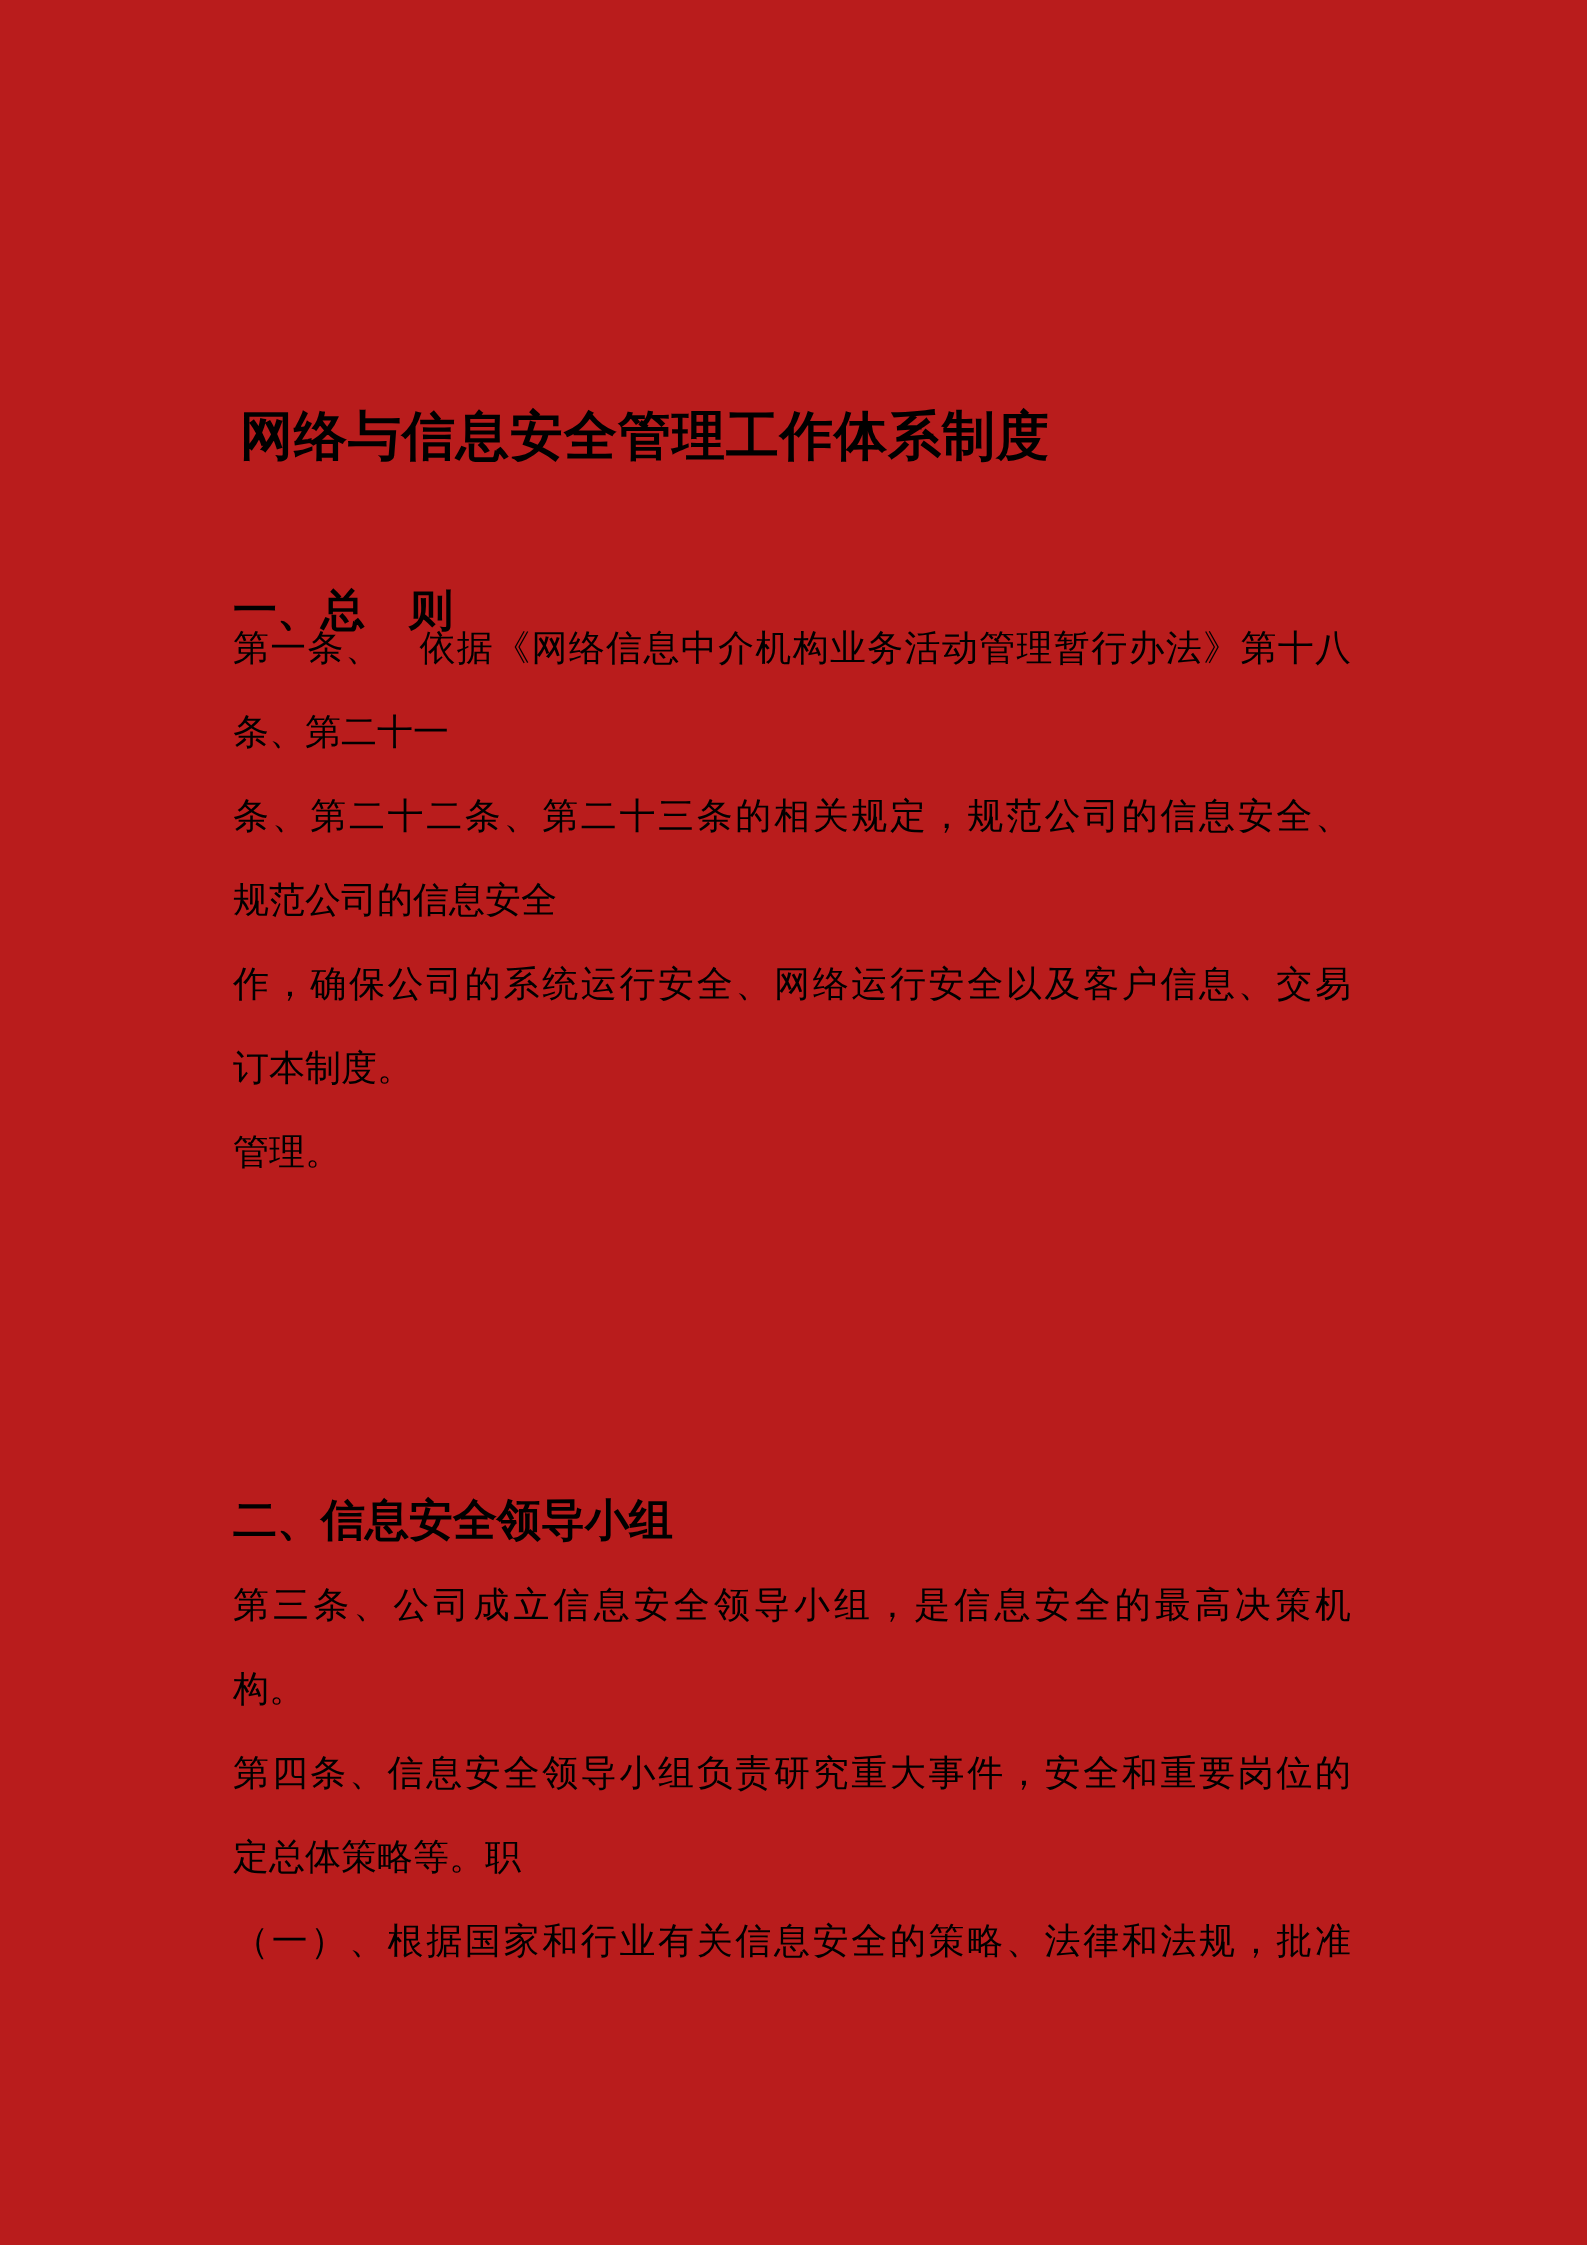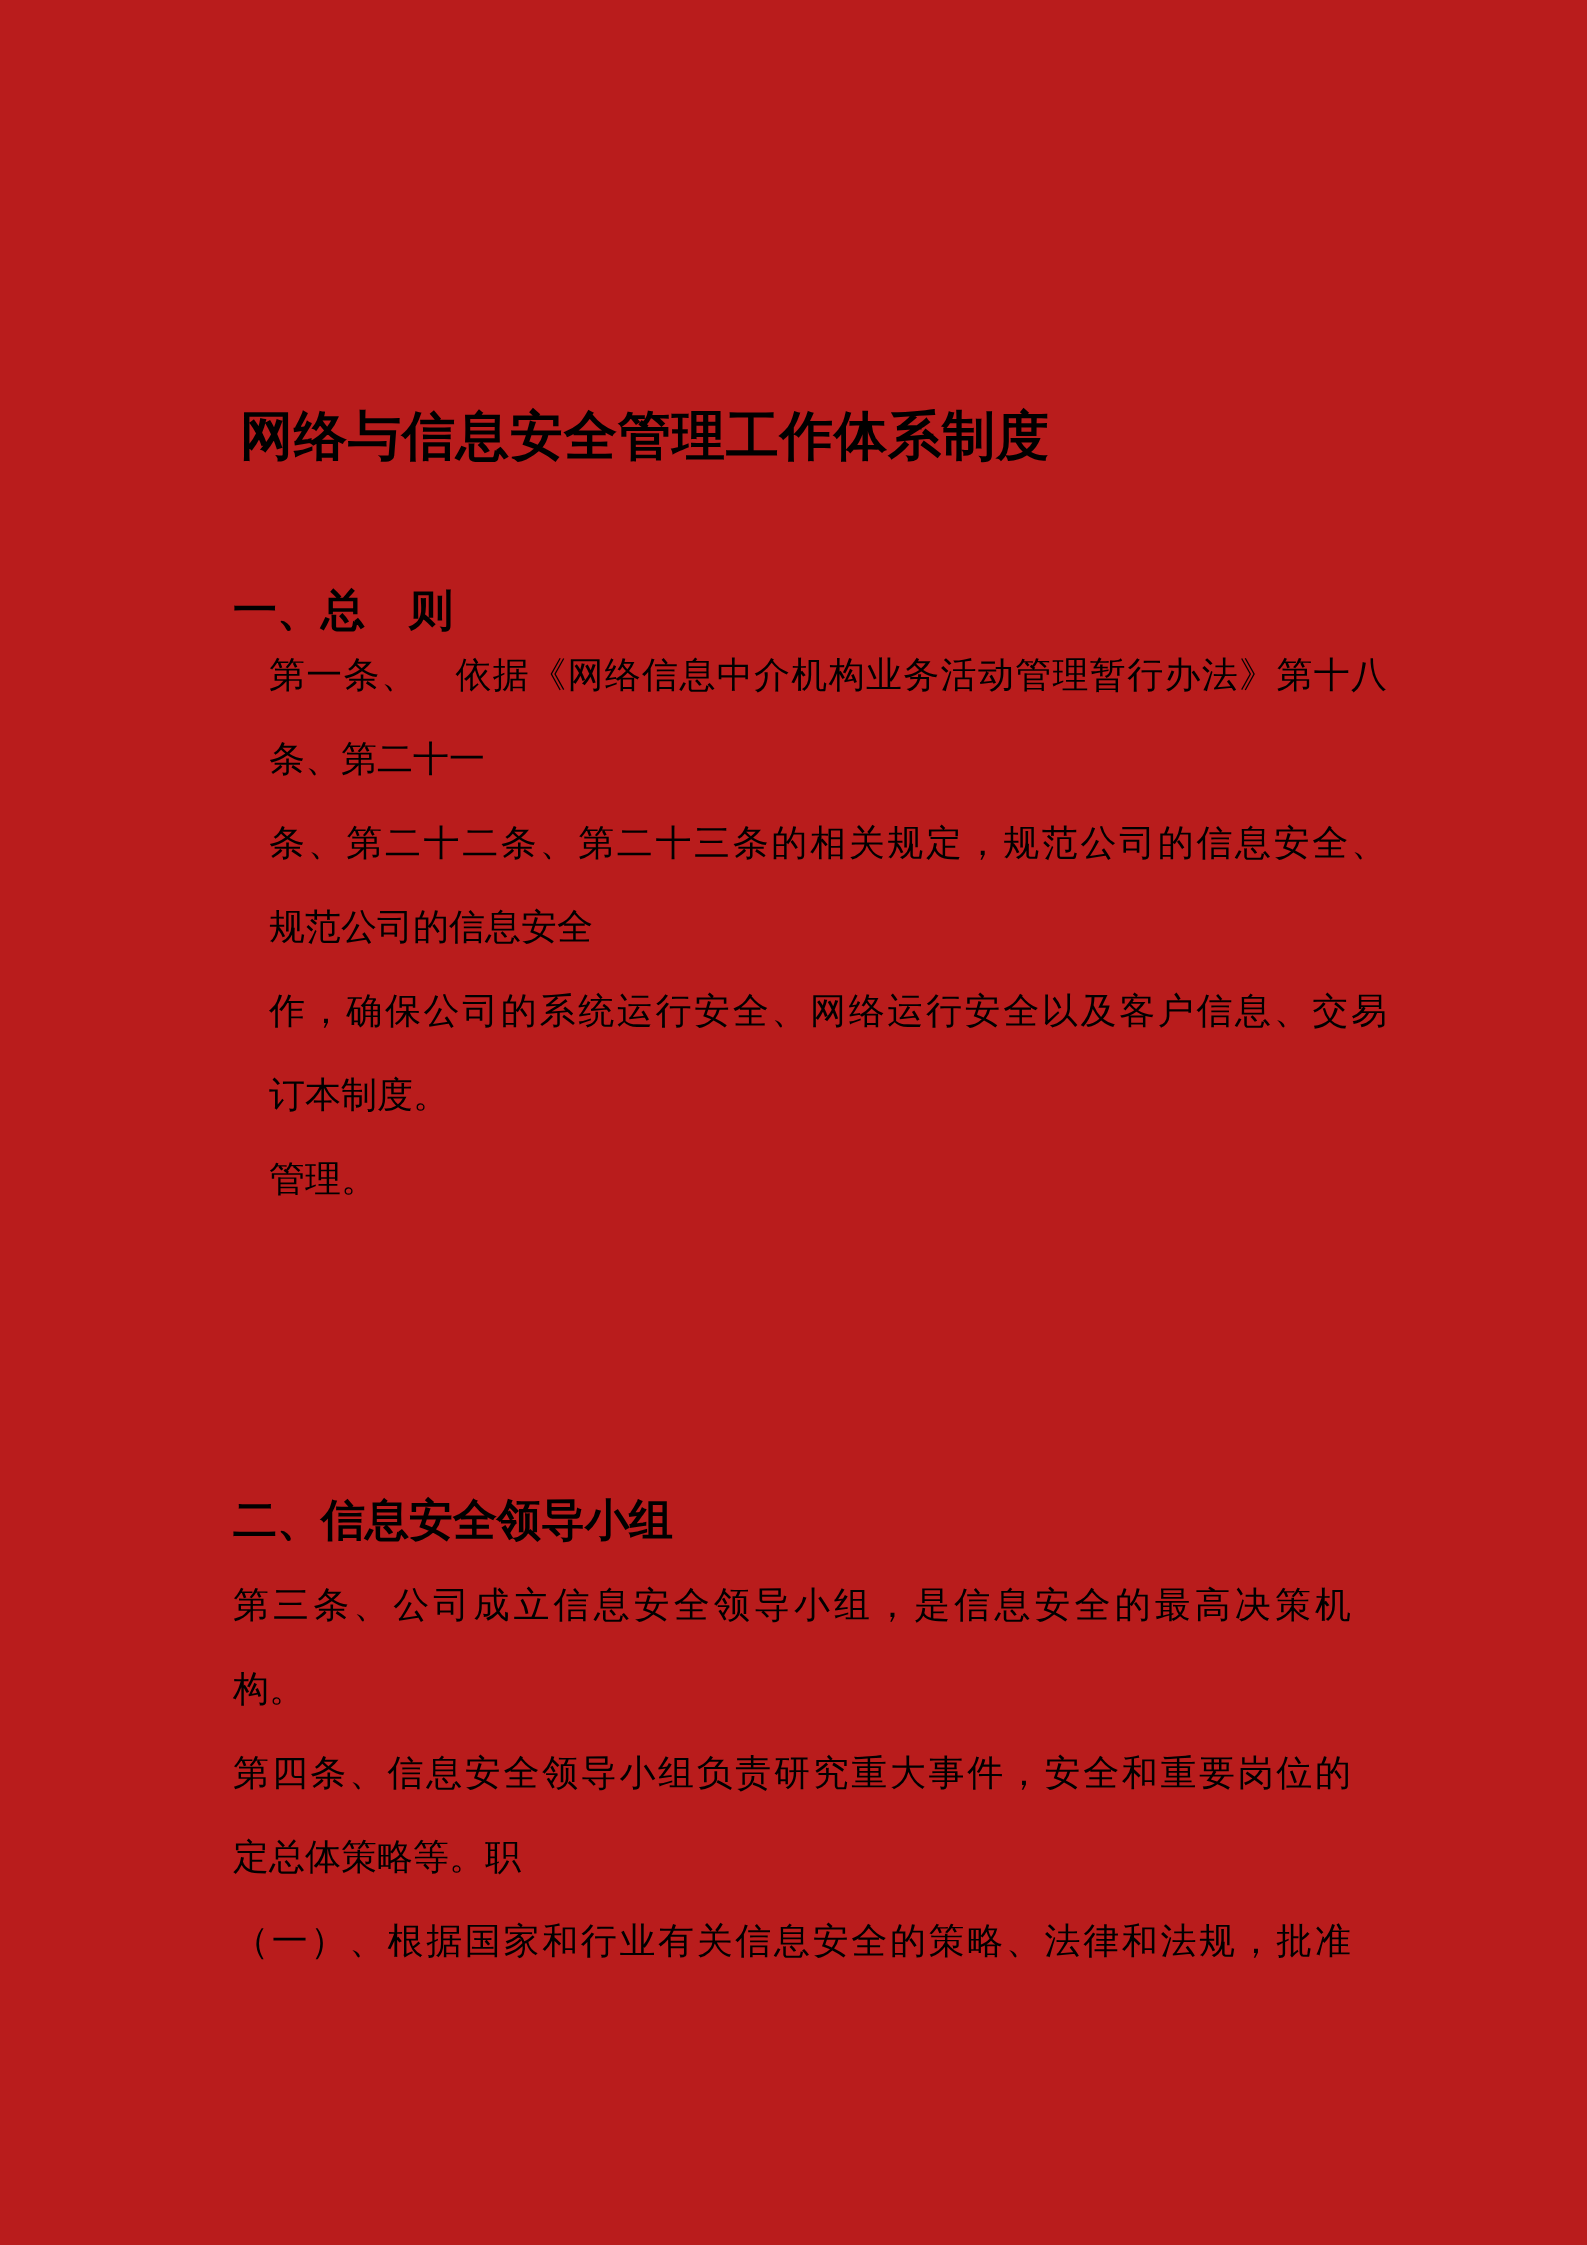--- a/index.html
+++ b/index.html
@@ -38,21 +38,21 @@
     white-space: nowrap;
     text-align: right;
   }
   .sec-heading.pos-1 { top: 588px; }
   .sec-heading.pos-2 { top: 1498px; }
   .lines {
     position: absolute;
     left: 233px;
     width: 1118px;
   }
-  .lines.pos-1 { top: 633px; margin-left: 36px; }
+  .lines.pos-1 { top: 606px; }
   .lines.pos-2 { top: 1563px; }
   .line {
     font-family: "Liberation Serif", serif;
     font-size: 36px;
     height: 84px;
     line-height: 84px;
     white-space: nowrap;
     text-align: left;
   }
   .line.j {

